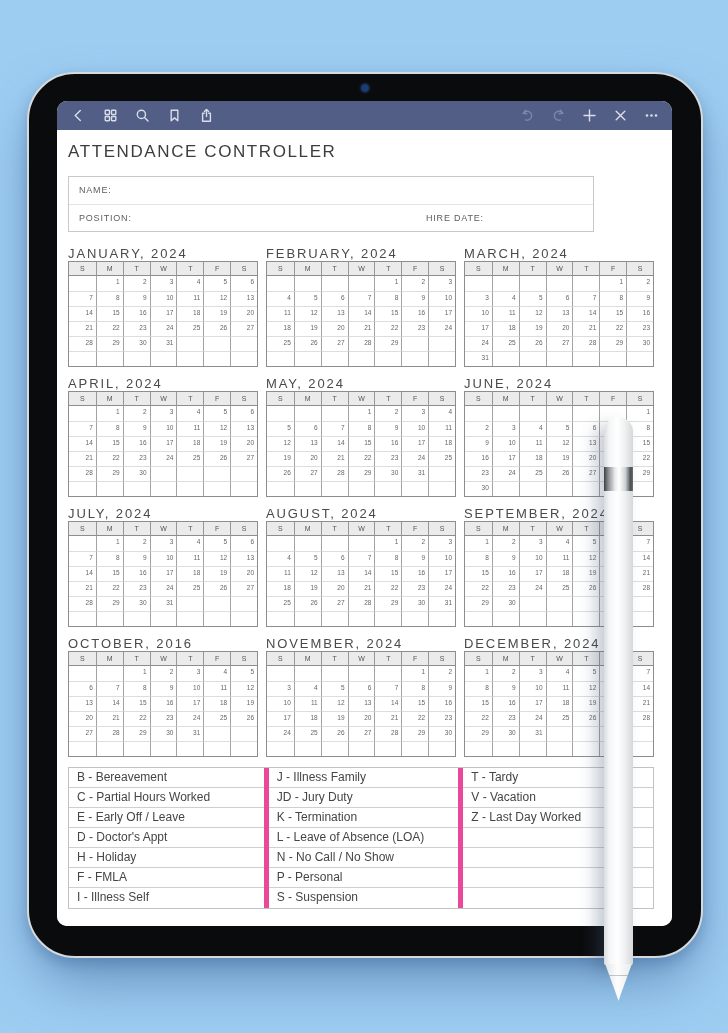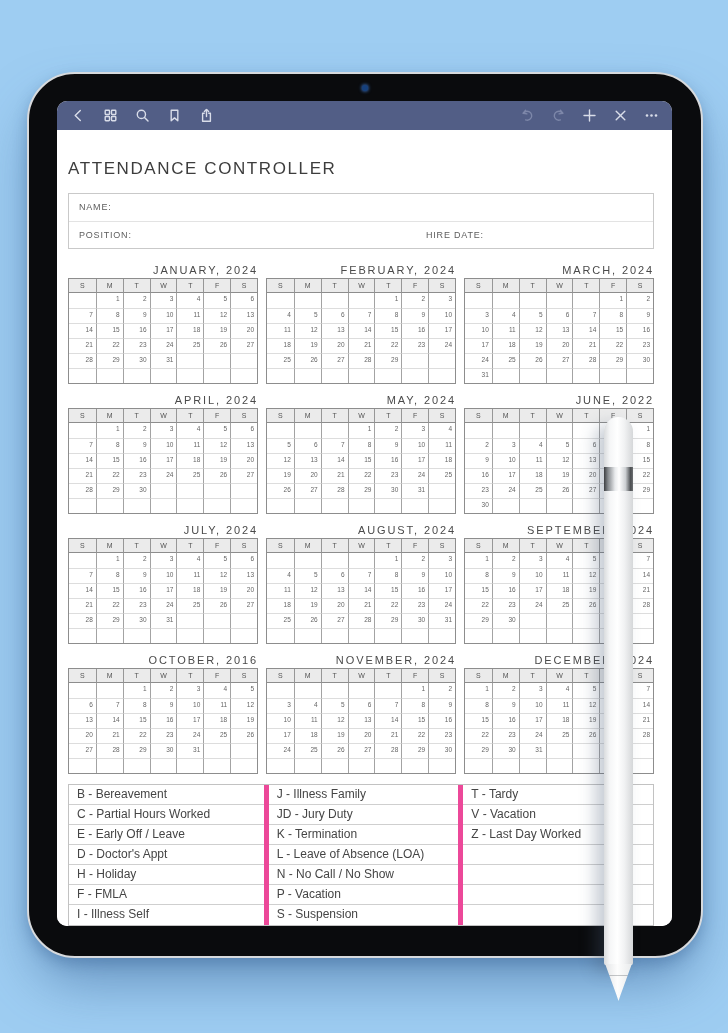--- a/index.html
+++ b/index.html
@@ -11,48 +11,48 @@
     position:absolute; left:27px; top:72px; width:676px; height:886px;
     background:#0a0b0d; border:2.5px solid #d7dadd; border-radius:48px;
     box-shadow:0 30px 55px -8px rgba(52,94,146,.55), 0 6px 14px rgba(52,94,146,.35);
   }
   .camera { position:absolute; top:11px; left:50%; margin-left:-3px; width:6px; height:6px;
     border-radius:50%; background:#16407c; box-shadow:0 0 3px 1px rgba(70,130,220,.6); }
 
   
   .screen {
     position:absolute; left:28px; top:27px; width:615px; height:825px;
-    background:#ffffff; border-radius:10px; overflow:hidden; display:flex; flex-direction:column;gap:17px;
+    background:#ffffff; border-radius:10px; overflow:hidden; display:flex; flex-direction:column;
   }
 
   
   .toolbar { height:29px; background:#525e86; display:flex; align-items:center; padding:0 13px; flex:0 0 auto; }
   .tb-left { display:flex; align-items:center; gap:16px; }
   .tb-right { display:flex; align-items:center; gap:15px; margin-left:auto; }
   .tbtn { width:16px; height:16px; display:flex; align-items:center; justify-content:center;
     color:#d9dde9; cursor:pointer; background:none; border:none; padding:0; }
   .tbtn.dim { color:#7d87a9; }
   .tbtn svg { width:15px; height:15px; display:block; }
 
   
   .content { flex:1; position:relative; background:#fff; color:#444; }
   .page-title { position:absolute; left:11px; top:12px; font-size:17px; letter-spacing:1.6px;
     color:#3d3d3d; font-weight:400; }
 
-  .info-box { position:absolute; left:11px; top:46px; width:586px; border:1px solid #c9c9c9; background:#fff; }
+  .info-box { position:absolute; left:11px; top:46px; width:526px; border:1px solid #c9c9c9; background:#fff; }
   .info-row { height:27px; position:relative; }
   .info-row + .info-row { border-top:1px solid #e3e3e3; }
   .ilabel { position:absolute; top:0; line-height:26px; font-size:9px; letter-spacing:.8px; color:#5d5d5d; }
   .ilabel.l1 { left:10px; }
   .ilabel.l2 { left:357px; }
 
   
   .months { position:absolute; left:11px; top:118px; width:586px;
     display:grid; grid-template-columns:repeat(3,1fr); column-gap:8px; row-gap:11px; }
-  .month-title { text-align:right; font-size:11px; letter-spacing:1.9px; color:#4a4a4a; height:13px; line-height:11px; }
+  .month-title { text-align:left; font-size:13px; letter-spacing:1.9px; color:#4a4a4a; height:13px; line-height:11px; }
   .cal { display:grid; grid-template-columns:repeat(7,1fr); border:1px solid #8d8d8d; background:#fff; }
   .wd { height:14px; background:#ebebeb; font-size:7px; color:#555; display:flex; align-items:center;
     justify-content:center; border-bottom:1px solid #8d8d8d; }
   .wd + .wd { border-left:1px solid #979797; }
   .dc { height:15px; font-size:6.5px; color:#666; text-align:right; padding:2px 3px 0 0; }
   .dc:not(.c0) { border-left:1px solid #a3a3a3; }
   .dc:not(.r0) { border-top:1px solid #ddd; }
 
   
   .legend { position:absolute; left:11px; top:637px; width:586px; border:1px solid #c2c2c2;
@@ -455,21 +455,21 @@
               <div class="dc c0"></div>
               <div class="dc"></div>
               <div class="dc"></div>
               <div class="dc"></div>
               <div class="dc"></div>
               <div class="dc"></div>
               <div class="dc"></div>
             </div>
           </div>
           <div class="month">
-            <div class="month-title">JUNE, 2022</div>
+            <div class="month-title">JUNE, 2024</div>
             <div class="cal">
               <div class="wd">S</div>
               <div class="wd">M</div>
               <div class="wd">T</div>
               <div class="wd">W</div>
               <div class="wd">T</div>
               <div class="wd">F</div>
               <div class="wd">S</div>
               <div class="dc c0 r0"></div>
               <div class="dc r0"></div>
@@ -850,21 +850,21 @@
             <div class="lcell">H - Holiday</div>
             <div class="lcell">F - FMLA</div>
             <div class="lcell">I - Illness Self</div>
           </div>
           <div class="lcol">
             <div class="lcell">J - Illness Family</div>
             <div class="lcell">JD - Jury Duty</div>
             <div class="lcell">K - Termination</div>
             <div class="lcell">L - Leave of Absence (LOA)</div>
             <div class="lcell">N - No Call / No Show</div>
-            <div class="lcell">P - Vacation</div>
+            <div class="lcell">P - Personal</div>
             <div class="lcell">S - Suspension</div>
           </div>
           <div class="lcol">
             <div class="lcell">T - Tardy</div>
             <div class="lcell">V - Vacation</div>
             <div class="lcell">Z - Last Day Worked</div>
             <div class="lcell"></div>
             <div class="lcell"></div>
             <div class="lcell"></div>
             <div class="lcell"></div>

